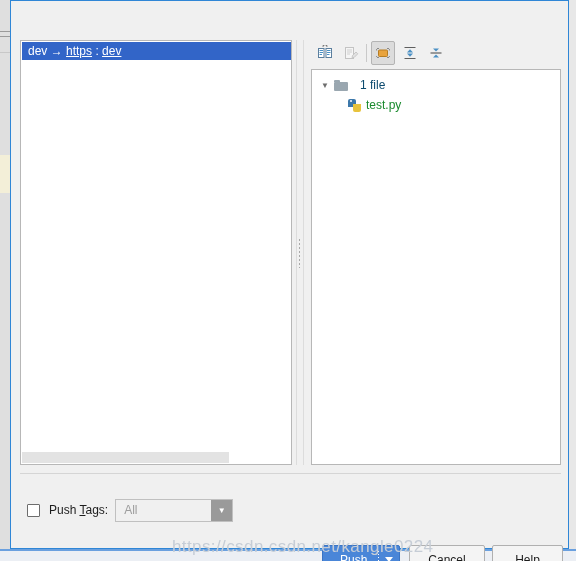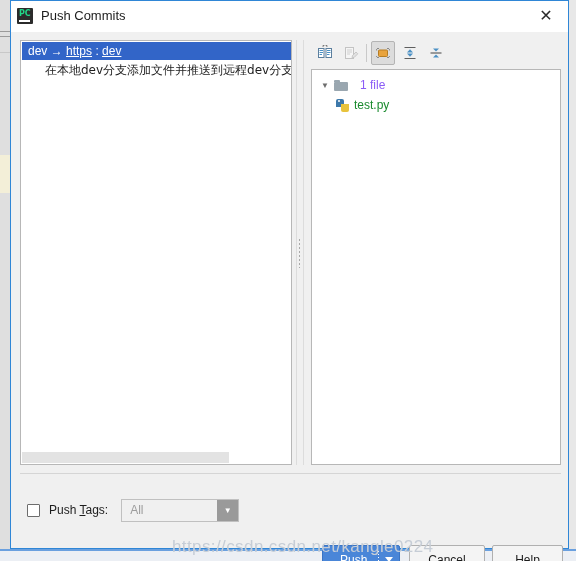--- a/index.html
+++ b/index.html
@@ -98,46 +98,46 @@
     display:flex;align-items:center;justify-content:center;box-sizing:border-box;
   }
   .tbtn.sel{background:#dcdcdc;border:1px solid #b4b4b4;border-radius:2px;}
   .tsep{position:absolute;top:4px;width:1px;height:18px;background:#c9c9c9;}
   #files-panel{
     position:absolute;left:0;top:29px;width:250px;height:396px;
     background:#ffffff;border:1px solid #b7b7b7;box-sizing:border-box;overflow:hidden;
   }
   .tree-row{position:absolute;left:0;height:20px;display:flex;align-items:center;font-size:12px;}
   #row-dir{top:5px;left:6px;}
-  #row-file{top:25px;left:24px;}
+  #row-file{top:25px;left:36px;}
   .twisty{
     width:14px;height:14px;display:flex;align-items:center;justify-content:center;
     color:#6e6e6e;font-size:8px;
   }
   .folder-ico{
     width:14px;height:11px;position:relative;margin-right:5px;margin-left:2px;
   }
   .folder-ico .tab{position:absolute;left:0;top:0;width:6px;height:2px;background:#9aa7b0;border-radius:1px 1px 0 0;}
   .folder-ico .body{position:absolute;left:0;top:2px;width:14px;height:9px;background:#9aa7b0;border-radius:1px;}
   .dir-path{color:#1c1c1c;white-space:nowrap;}
-  .dir-count{color:#8b5cf6;margin-left:7px;white-space:nowrap;}
+  .dir-count{color:#0c4a6e;margin-left:7px;white-space:nowrap;}
   .py-ico{position:relative;width:13px;height:13px;margin-right:5px;}
   .py-ico .b1{position:absolute;left:0;top:0;width:8px;height:8px;background:#3c78aa;border-radius:2px 2px 0 0;}
   .py-ico .b2{position:absolute;left:5px;top:5px;width:8px;height:8px;background:#e8c33c;border-radius:0 0 2px 2px;}
   .py-ico .d1{position:absolute;left:1.5px;top:1.5px;width:2px;height:2px;background:#ffffff;border-radius:50%;}
   .file-name{color:#1a8a2e;white-space:nowrap;}
 
   
   #tags-sep{position:absolute;left:9px;top:441px;width:541px;height:1px;background:#d5d5d5;}
   #tags-row{position:absolute;left:16px;top:466px;height:24px;display:flex;align-items:center;}
   #tags-check{
     width:13px;height:13px;background:#ffffff;border:1px solid #6d6d6d;box-sizing:border-box;
     margin-right:9px;border-radius:1px;
   }
-  #tags-label{font-size:12px;color:#1c1c1c;margin-right:13px;white-space:nowrap;}
+  #tags-label{font-size:12px;color:#1c1c1c;margin-right:7px;white-space:nowrap;}
   #tags-label u{text-decoration:underline;}
   #tags-combo{
     width:118px;height:23px;border:1px solid #c0c0c0;background:#f0f0f0;
     display:flex;align-items:center;box-sizing:border-box;position:relative;
   }
   #tags-combo .val{padding-left:8px;color:#9d9d9d;font-size:12px;}
   #tags-combo .arrow{
     position:absolute;right:0;top:0;width:21px;height:21px;background:#9a9a9a;
     display:flex;align-items:center;justify-content:center;color:#ffffff;font-size:8px;
   }
@@ -174,40 +174,31 @@
   <div id="bd-line-a"></div>
   <div id="bd-line-b"></div>
   <div id="bd-line-c"></div>
   <div id="bd-yellow"></div>
   <div id="bd-bottom-line"></div>
   <div id="bd-bottom"></div>
 </div>
 
 <div id="dialog">
 
-  <div id="titlebar">
-    <div id="app-icon">
-      <span class="pc">PC</span>
-      <span class="bar"></span>
-    </div>
-    <div id="title-text">Push Commits</div>
-    <div id="close-btn">✕</div>
-  </div>
 
   <div id="content">
 
     <div id="commits-panel">
       <div id="commit-row">
         <span class="seg">dev</span>
         <span class="seg"> → </span>
         <span class="seg lnk">https</span>
         <span class="seg"> : </span>
         <span class="seg lnk">dev</span>
       </div>
-      <div id="commit-msg">在本地dev分支添加文件并推送到远程dev分支</div>
       <div id="hscroll-track">
         <div id="hscroll-thumb"></div>
       </div>
     </div>
 
     <div id="splitter">
       <div class="l1"></div>
       <div class="l2"></div>
       <div class="grip"></div>
     </div>

